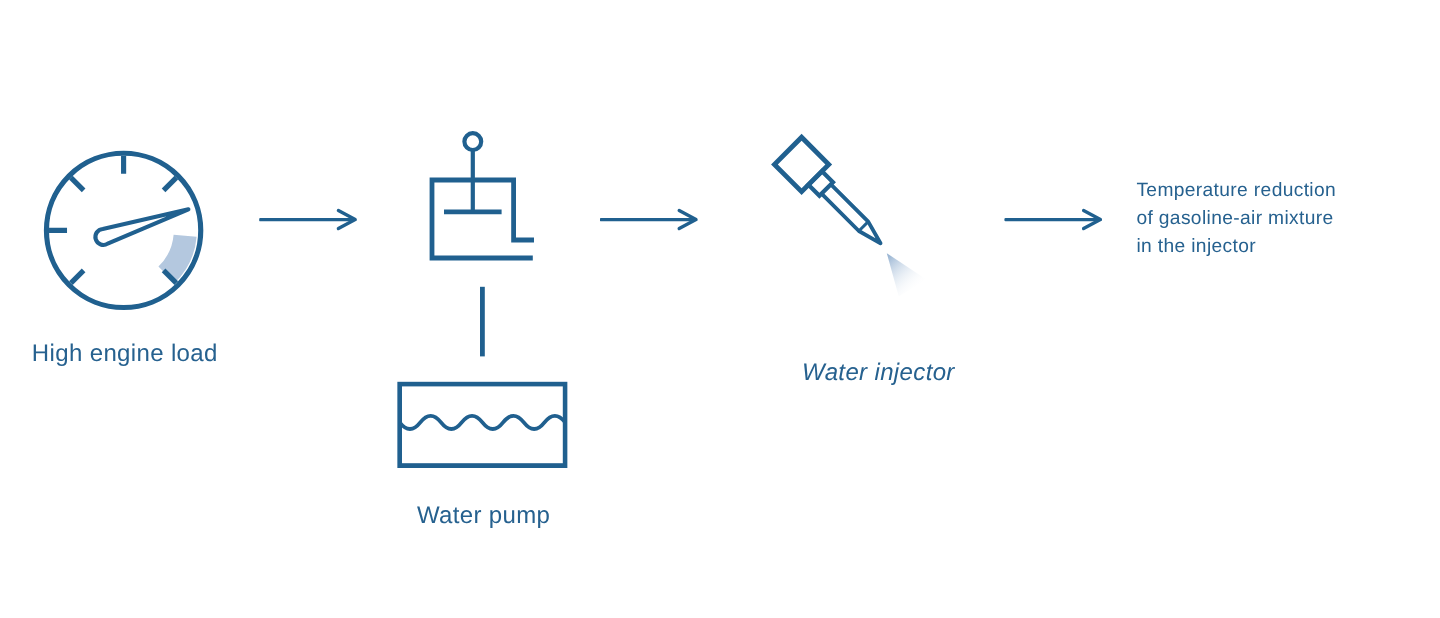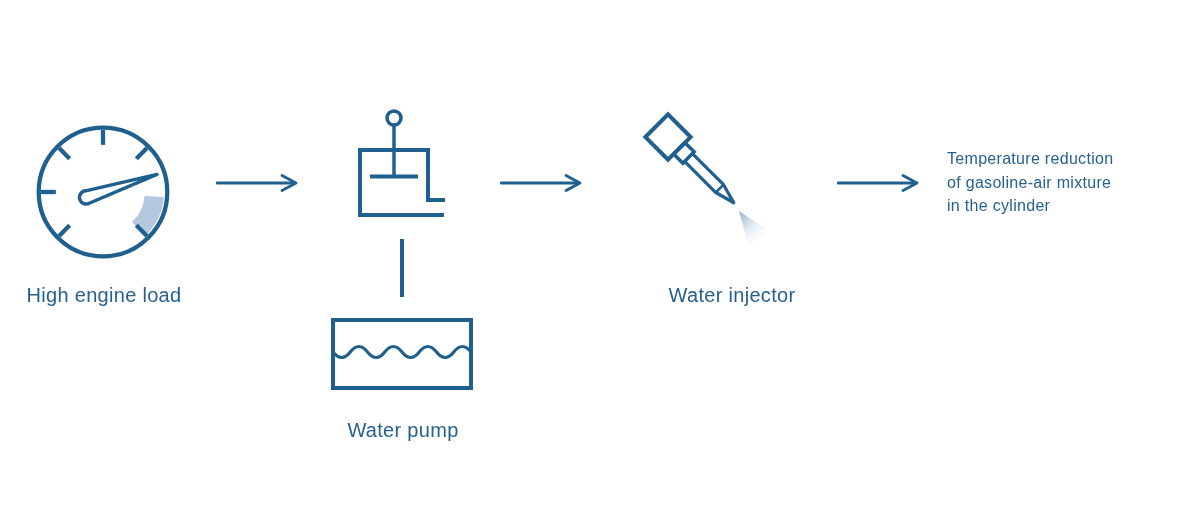--- a/index.html
+++ b/index.html
@@ -114,28 +114,28 @@
       </linearGradient>
     </defs>
     <polygon points="121,123 131,159 154,145" fill="url(#sprayGrad)"></polygon>
     <g transform="translate(50,49) rotate(-45)" class="stroke">
       <rect x="-16" y="-16" width="32" height="32" stroke-width="4"></rect>
       <rect x="-8" y="16" width="16" height="13" stroke-width="3.5"></rect>
       <path d="M-5.5 29 L-5.5 73 L0 93 L5.5 73 L5.5 29" stroke-width="3.2" stroke-linejoin="round"></path>
       <line x1="-5.5" y1="73" x2="5.5" y2="73" stroke-width="2.5"></line>
     </g>
   </svg>
-  <div class="label" style="left:732px; top:284px;">Water injector</div>
+  <div class="label" style="left:732px; top:300px;font-style:italic;">Water injector</div>
 
   <svg class="abs" style="left:837px; top:172px;" width="86" height="22" viewBox="0 0 86 22">
     <g class="stroke" stroke-width="2.8" stroke-linecap="round" stroke-linejoin="round">
       <line x1="1" y1="11" x2="78" y2="11"></line>
       <polyline points="66,3.5 80,11 66,18.5"></polyline>
     </g>
   </svg>
 
   <div class="result-text">
     <div>Temperature reduction</div>
     <div>of gasoline-air mixture</div>
-    <div>in the cylinder</div>
+    <div>in the injector</div>
   </div>
 
 </div>
 
 </body></html>

